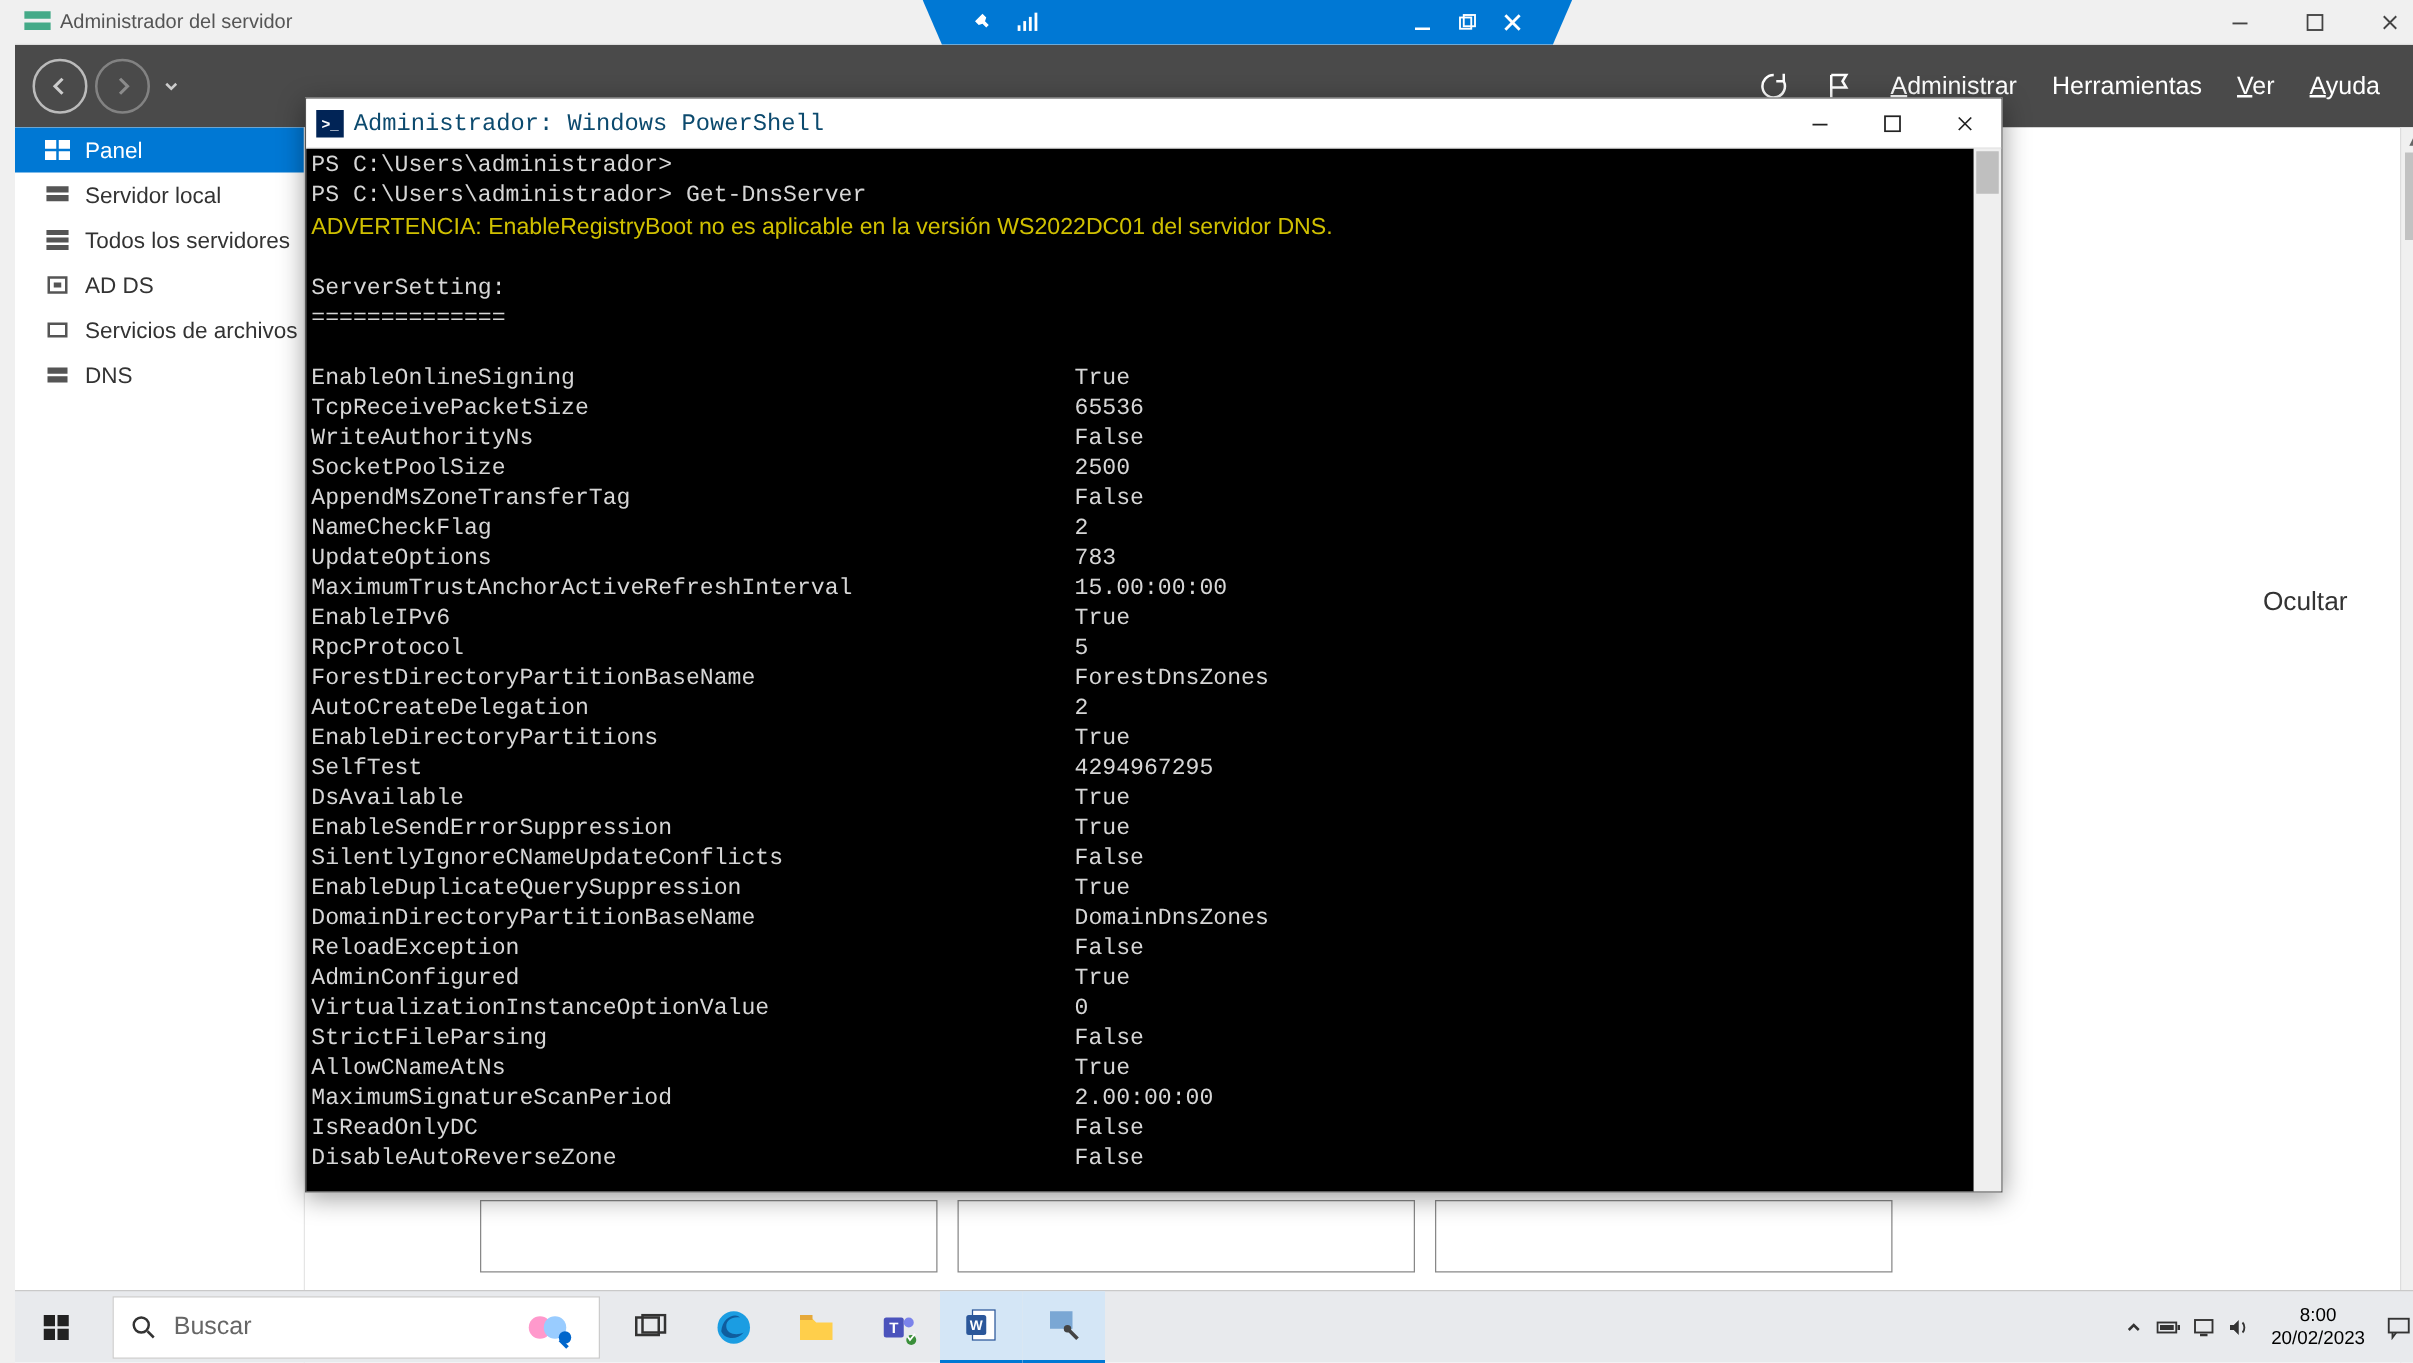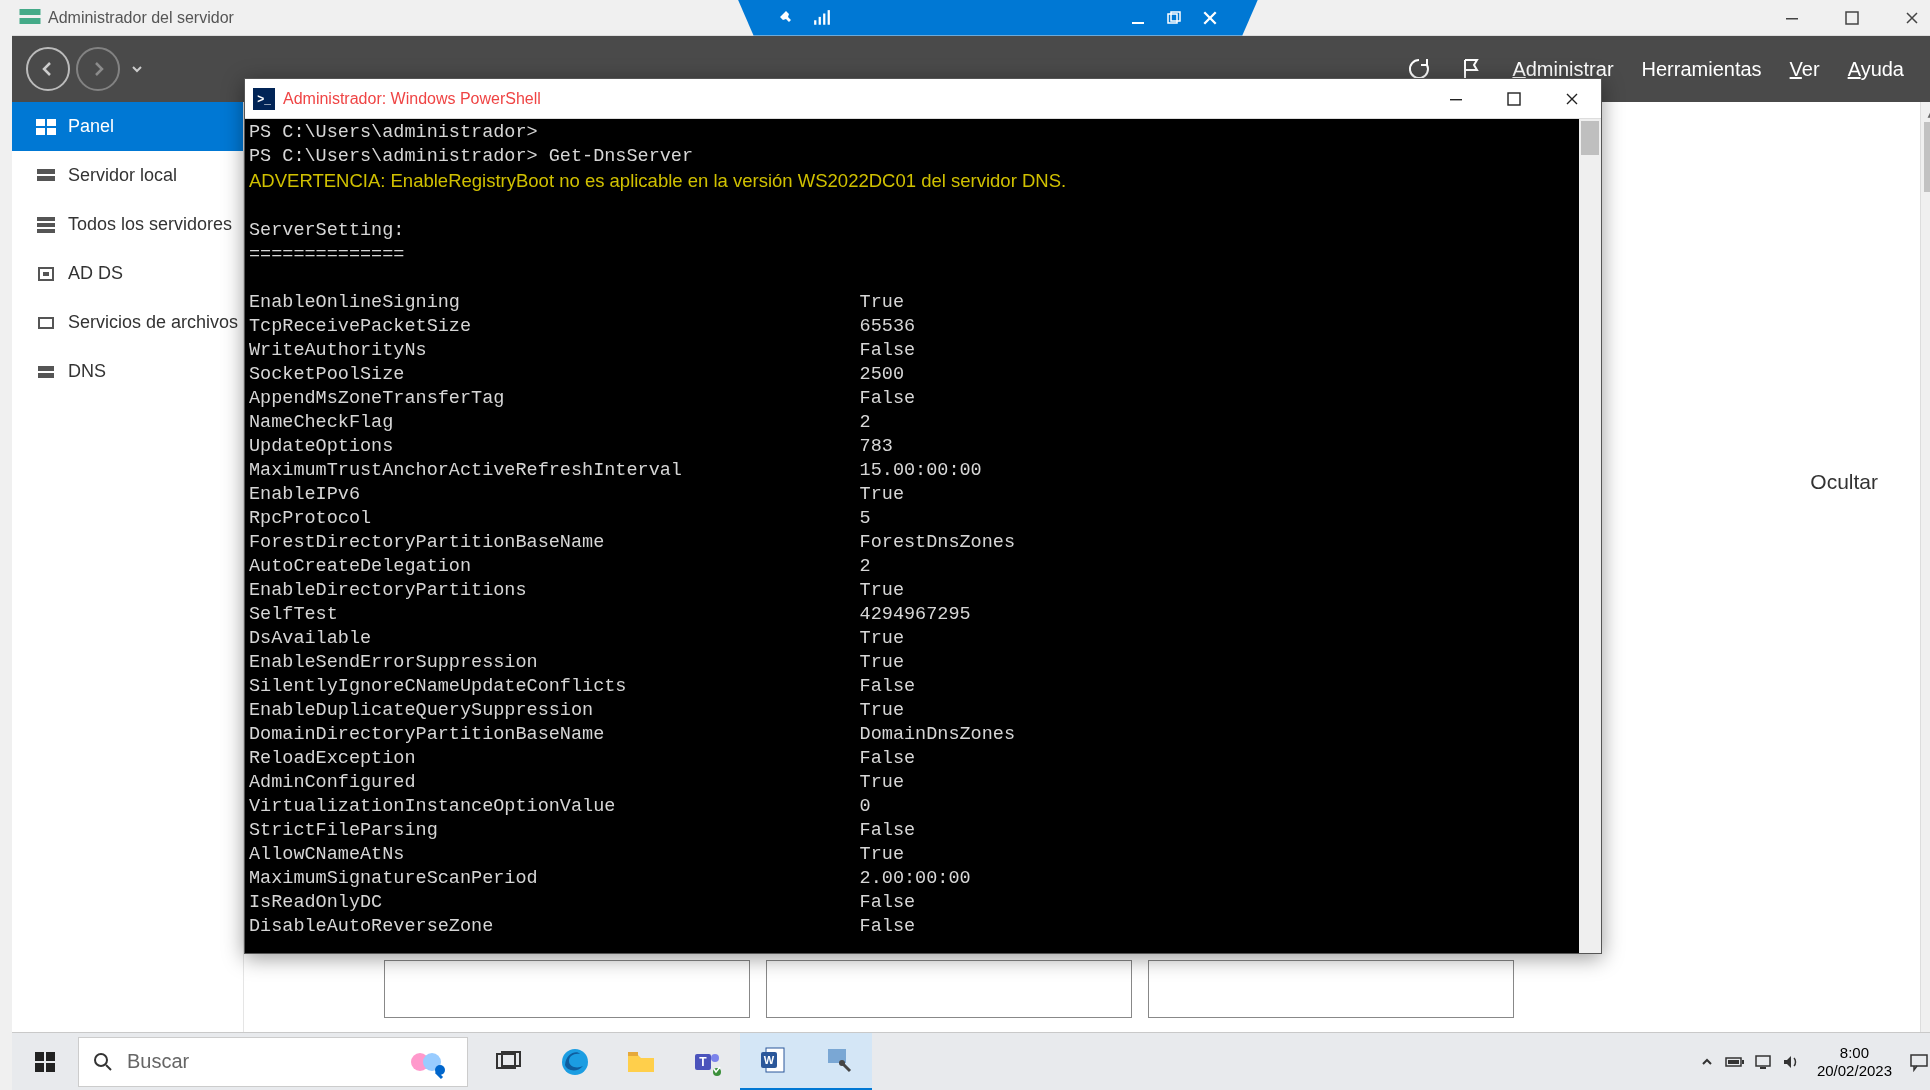--- a/index.html
+++ b/index.html
@@ -35,53 +35,53 @@
 .nav-circle { width:44px; height:44px; border:2px solid #bbb; border-radius:50%; display:flex; align-items:center; justify-content:center; margin-right:6px; color:#ccc;}
 .nav-circle.disabled { opacity:.5;}
 .nav-drop { width:18px; color:#ccc; margin-left:4px;}
 .sm-breadcrumb { margin-left:36px; font-size:30px; font-weight:300; color:#eee;}
 .sm-right { margin-left:auto; display:flex; align-items:center; margin-right:24px;}
 .sm-right .item { margin:0 14px; font-size:20px; color:#fff; }
 .sm-right .item .ul { text-decoration:underline;}
 
 
 .sm-sidebar { position:absolute; left:0; top:102px; width:232px; bottom:0; background:#fff; border-right:1px solid #e5e5e5;}
-.side-item { height:49px; display:flex; align-items:center; padding-left:22px; font-size:18px; color:#333;}
+.side-item { height:36px; display:flex; align-items:center; padding-left:22px; font-size:18px; color:#333;}
 .side-item.selected { background:#0078d4; color:#fff;}
 .side-item .ico { width:24px; height:18px; margin-right:10px; display:flex; align-items:center; justify-content:center;}
 
 
 .sm-main { position:absolute; left:232px; right:0; top:102px; bottom:0; background:#fff;}
 .hide-link { position:absolute; right:64px; top:368px; font-size:21px; color:#333;}
 .placeholder-boxes { position:absolute; left:140px; top:858px; display:flex; gap:16px;}
 .pbox { width:366px; height:58px; border:1px solid #888; background:#fff;}
 
 
 .sm-scroll-v { position:absolute; right:0; top:102px; width:22px; bottom:0; background:#f0f0f0; border-left:1px solid #ddd;}
 .sm-scroll-v .thumb { position:absolute; left:3px; right:3px; top:20px; height:70px; background:#c2c2c2;}
 .sm-scroll-v .arrow { position:absolute; left:0; right:0; height:20px; display:flex; align-items:center; justify-content:center; color:#666;}
 .sm-scroll-v .arrow.top { top:0;} .sm-scroll-v .arrow.bot { bottom:0;}
 
 
 .ps-window { position:absolute; left:232px; top:78px; width:1358px; height:876px; background:#fff; box-shadow:0 4px 20px rgba(0,0,0,.4); border:1px solid #555;}
 .ps-titlebar { height:40px; background:#fff; display:flex; align-items:center; border-bottom:1px solid #ddd;}
 .ps-titlebar .psico { width:22px; height:22px; margin:0 8px; background:#012456; display:flex; align-items:center; justify-content:center; color:#fff; font-size:12px; font-weight:bold;}
-.ps-titlebar .pstitle { font-size:16px; color:#ef4444;}
+.ps-titlebar .pstitle { font-size:19px; color:#0c4a6e;font-family:Liberation Mono, monospace;}
 .ps-titlebar .spacer { flex:1;}
 .ps-titlebar .wbtn { width:58px; height:40px; display:flex; align-items:center; justify-content:center; color:#222;}
 .ps-body { position:absolute; left:0; top:40px; right:22px; bottom:0; background:#000; color:#d6d6d6; font-family:"Consolas","Courier New",monospace; font-size:18.5px; line-height:24px; padding:2px 4px; white-space:pre; overflow:hidden;}
 .ps-body .warn { color:#d0c000;}
 .ps-scroll { position:absolute; right:0; top:40px; width:22px; bottom:0; background:#efefef;}
 .ps-scroll .thumb { position:absolute; left:2px; right:2px; top:2px; height:34px; background:#bfbfbf;}
 
 
 .taskbar { position:absolute; left:0; right:0; bottom:0; height:58px; background:#e8eaed; display:flex; align-items:center; border-top:1px solid #c9c9c9;}
 .start-btn { width:66px; height:58px; display:flex; align-items:center; justify-content:center;}
 .start-btn svg { width:24px; height:24px;}
-.search-box { width:390px; height:50px; background:#fff; display:flex; align-items:center; padding:0 14px; border:1px solid #ccc;}
+.search-box { width:390px; height:50px; background:#fff; display:flex; align-items:center; padding:0 14px; border:1px solid #ccc;margin-left:12px;}
 .search-box .sico { margin-right:14px; color:#333;}
 .search-box .stxt { font-size:20px; color:#666; flex:1;}
 .search-box .cortana { width:50px; height:40px; }
 .task-icons { display:flex; align-items:center; height:58px; margin-left:8px;}
 .tico { width:66px; height:58px; display:flex; align-items:center; justify-content:center;}
 .tico.active { background:#d4e6f6; border-bottom:3px solid #0078d4;}
 .tray { margin-left:auto; display:flex; align-items:center; height:58px; padding-right:8px;}
 .tray .tico2 { width:28px; height:58px; display:flex; align-items:center; justify-content:center; color:#333;}
 .clock { text-align:center; font-size:15px; line-height:18px; margin:0 12px; color:#000;}
 .notif { width:30px; height:58px; display:flex; align-items:center; justify-content:center;}

